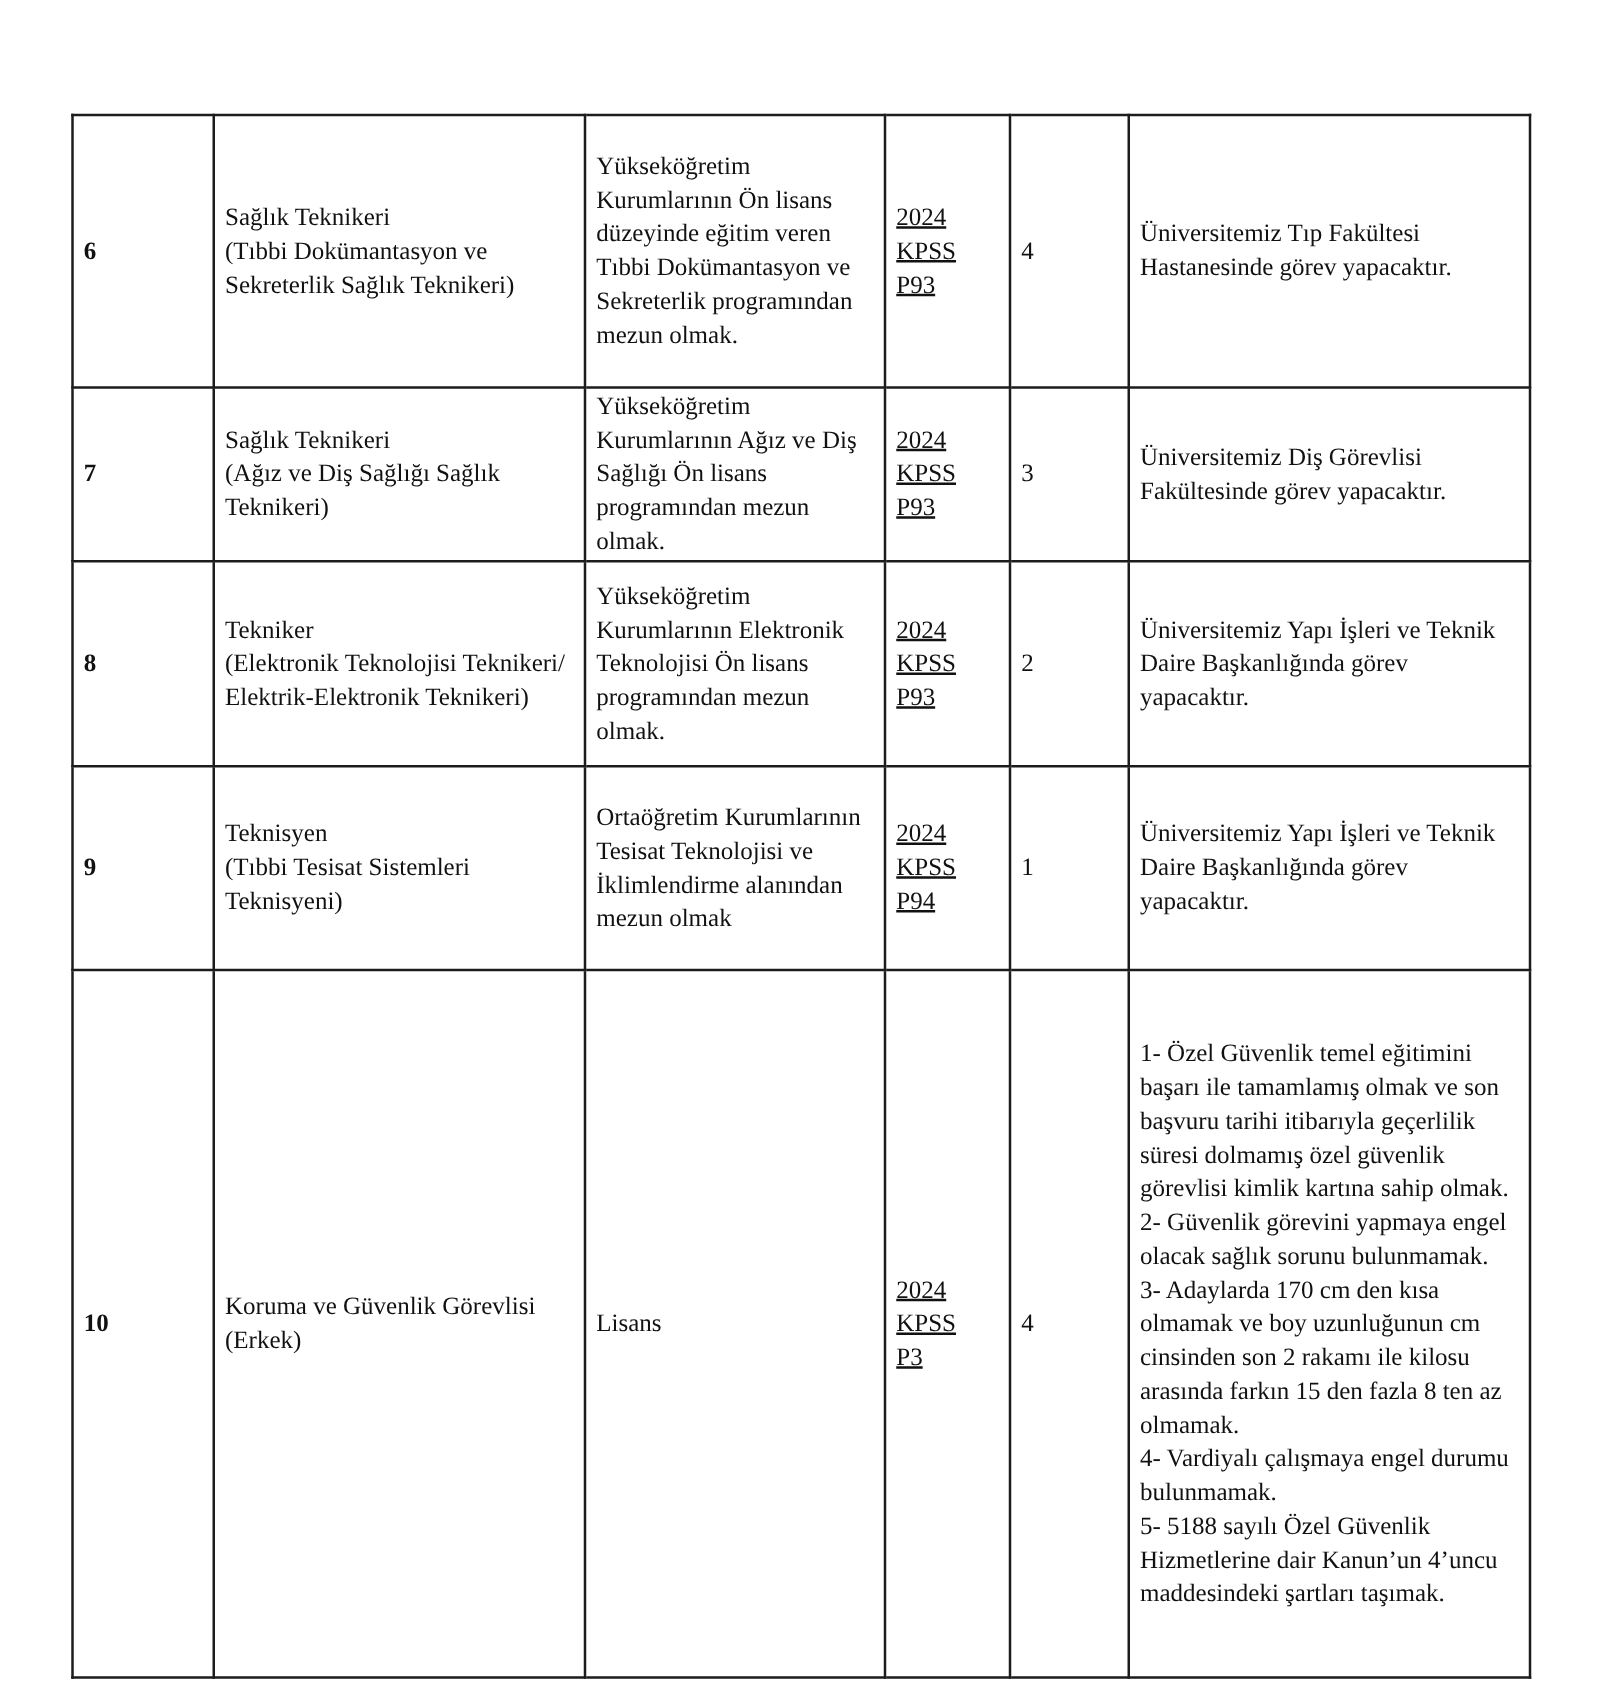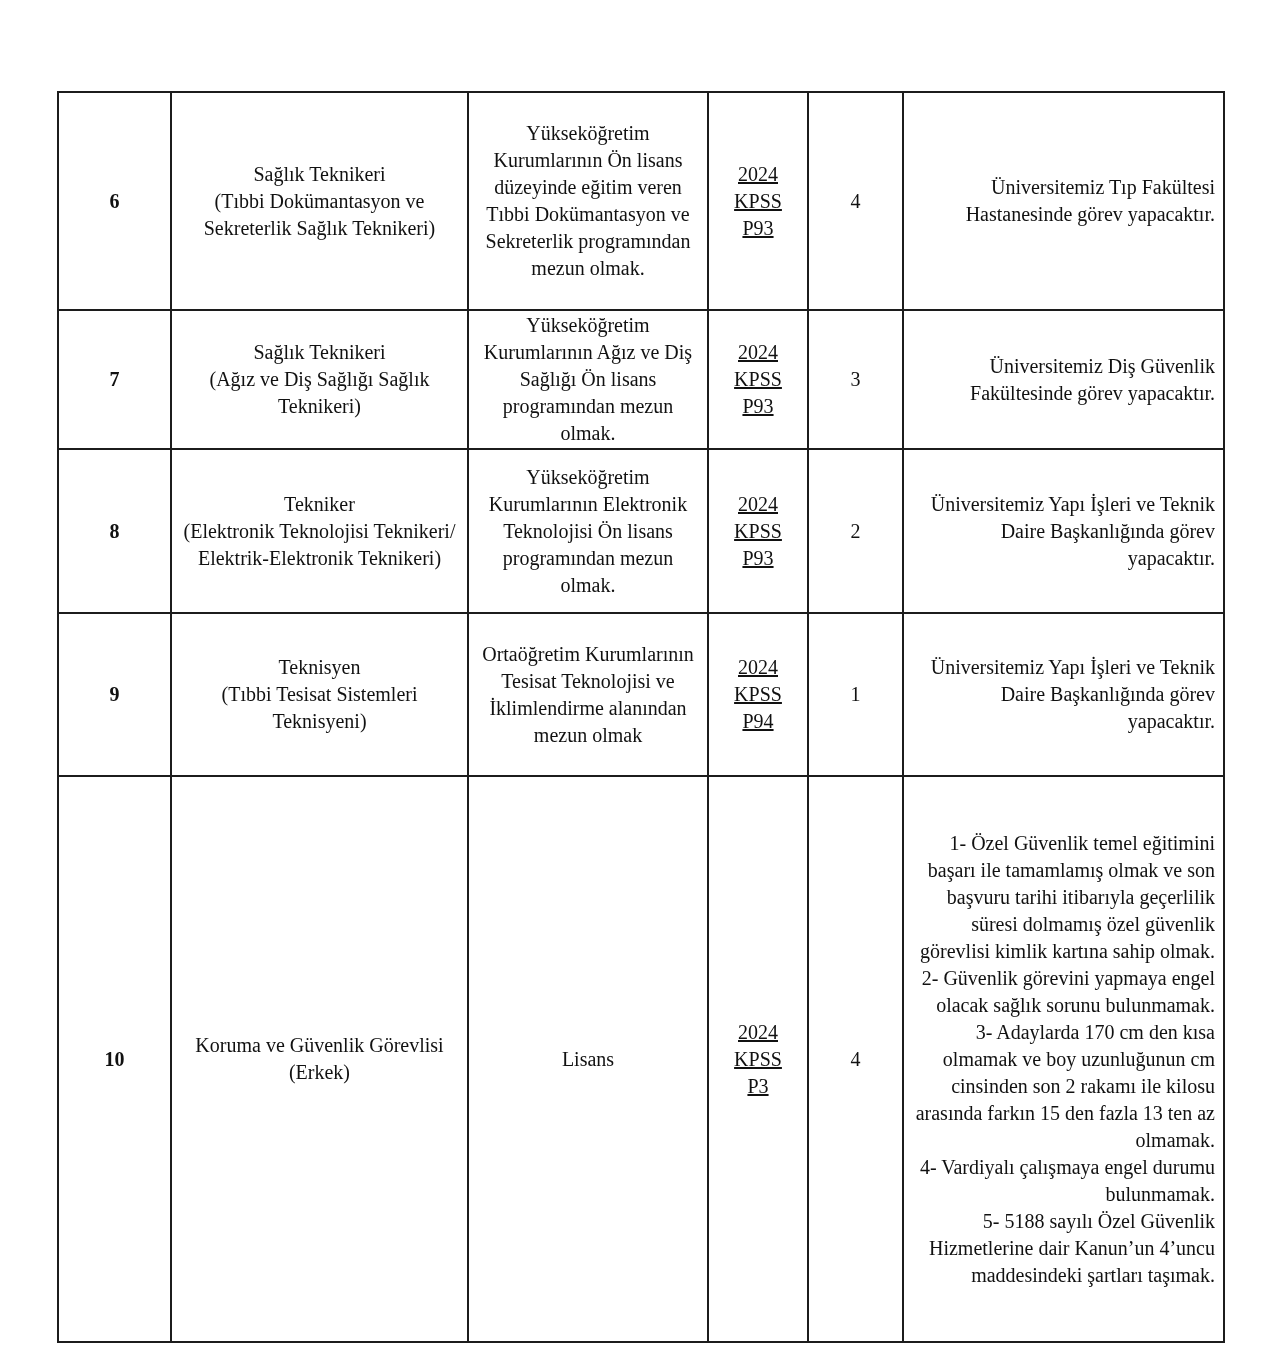--- a/index.html
+++ b/index.html
@@ -36,26 +36,26 @@
     padding: 1px 8px;
     overflow: hidden;
   }
   
   table.doc-table tr:nth-child(1) { height: 218px; }
   table.doc-table tr:nth-child(2) { height: 133px; }
   table.doc-table tr:nth-child(3) { height: 164px; }
   table.doc-table tr:nth-child(4) { height: 163px; }
   table.doc-table tr:nth-child(5) { height: 566px; }
 
-  td.c { text-align: center; }
+  td.c { }
   td.no-cell { font-weight: bold; }
   .pos { font-weight: normal; }
   td.kpss-cell { white-space: pre-line; text-decoration: underline; }
   td.notes-cell { text-align: left; }
-  .note { margin: 0; text-align: right; }
+  .note { margin: 0; }
 </style>
 </head>
 <body>
 
 <div class="page">
   <table class="doc-table">
     <colgroup>
       <col style="width:113px">
       <col style="width:297px">
       <col style="width:240px">
@@ -84,21 +84,21 @@
           <td class="c">
             <div class="pos">Sağlık Teknikeri</div>
             <div>(Ağız ve Diş Sağlığı Sağlık Teknikeri)</div>
           </td>
           <td class="c">Yükseköğretim Kurumlarının Ağız ve Diş Sağlığı Ön lisans programından mezun olmak.</td>
           <td class="c kpss-cell">2024
 KPSS
 P93</td>
           <td class="c">3</td>
           <td class="notes-cell">
-            <div class="note">Üniversitemiz Diş Güvenlik Fakültesinde görev yapacaktır.</div>
+            <div class="note">Üniversitemiz Diş Görevlisi Fakültesinde görev yapacaktır.</div>
           </td>
         </tr>
         <tr>
           <td class="c no-cell">8</td>
           <td class="c">
             <div class="pos">Tekniker</div>
             <div>(Elektronik Teknolojisi Teknikeri/ Elektrik-Elektronik Teknikeri)</div>
           </td>
           <td class="c">Yükseköğretim Kurumlarının Elektronik Teknolojisi Ön lisans programından mezun olmak.</td>
           <td class="c kpss-cell">2024
@@ -131,20 +131,20 @@
             <div class="pos">(Erkek)</div>
           </td>
           <td class="c">Lisans</td>
           <td class="c kpss-cell">2024
 KPSS
 P3</td>
           <td class="c">4</td>
           <td class="notes-cell">
             <div class="note">1- Özel Güvenlik temel eğitimini başarı ile tamamlamış olmak ve son başvuru tarihi itibarıyla geçerlilik süresi dolmamış özel güvenlik görevlisi kimlik kartına sahip olmak.</div>
             <div class="note">2- Güvenlik görevini yapmaya engel olacak sağlık sorunu bulunmamak.</div>
-            <div class="note">3- Adaylarda 170 cm den kısa olmamak ve boy uzunluğunun cm cinsinden son 2 rakamı ile kilosu arasında farkın 15 den fazla 13 ten az olmamak.</div>
+            <div class="note">3- Adaylarda 170 cm den kısa olmamak ve boy uzunluğunun cm cinsinden son 2 rakamı ile kilosu arasında farkın 15 den fazla 8 ten az olmamak.</div>
             <div class="note">4- Vardiyalı çalışmaya engel durumu bulunmamak.</div>
             <div class="note">5- 5188 sayılı Özel Güvenlik Hizmetlerine dair Kanun’un 4’uncu maddesindeki şartları taşımak.</div>
           </td>
         </tr>
       </tbody>
   </table>
 </div>
 
 </body></html>

